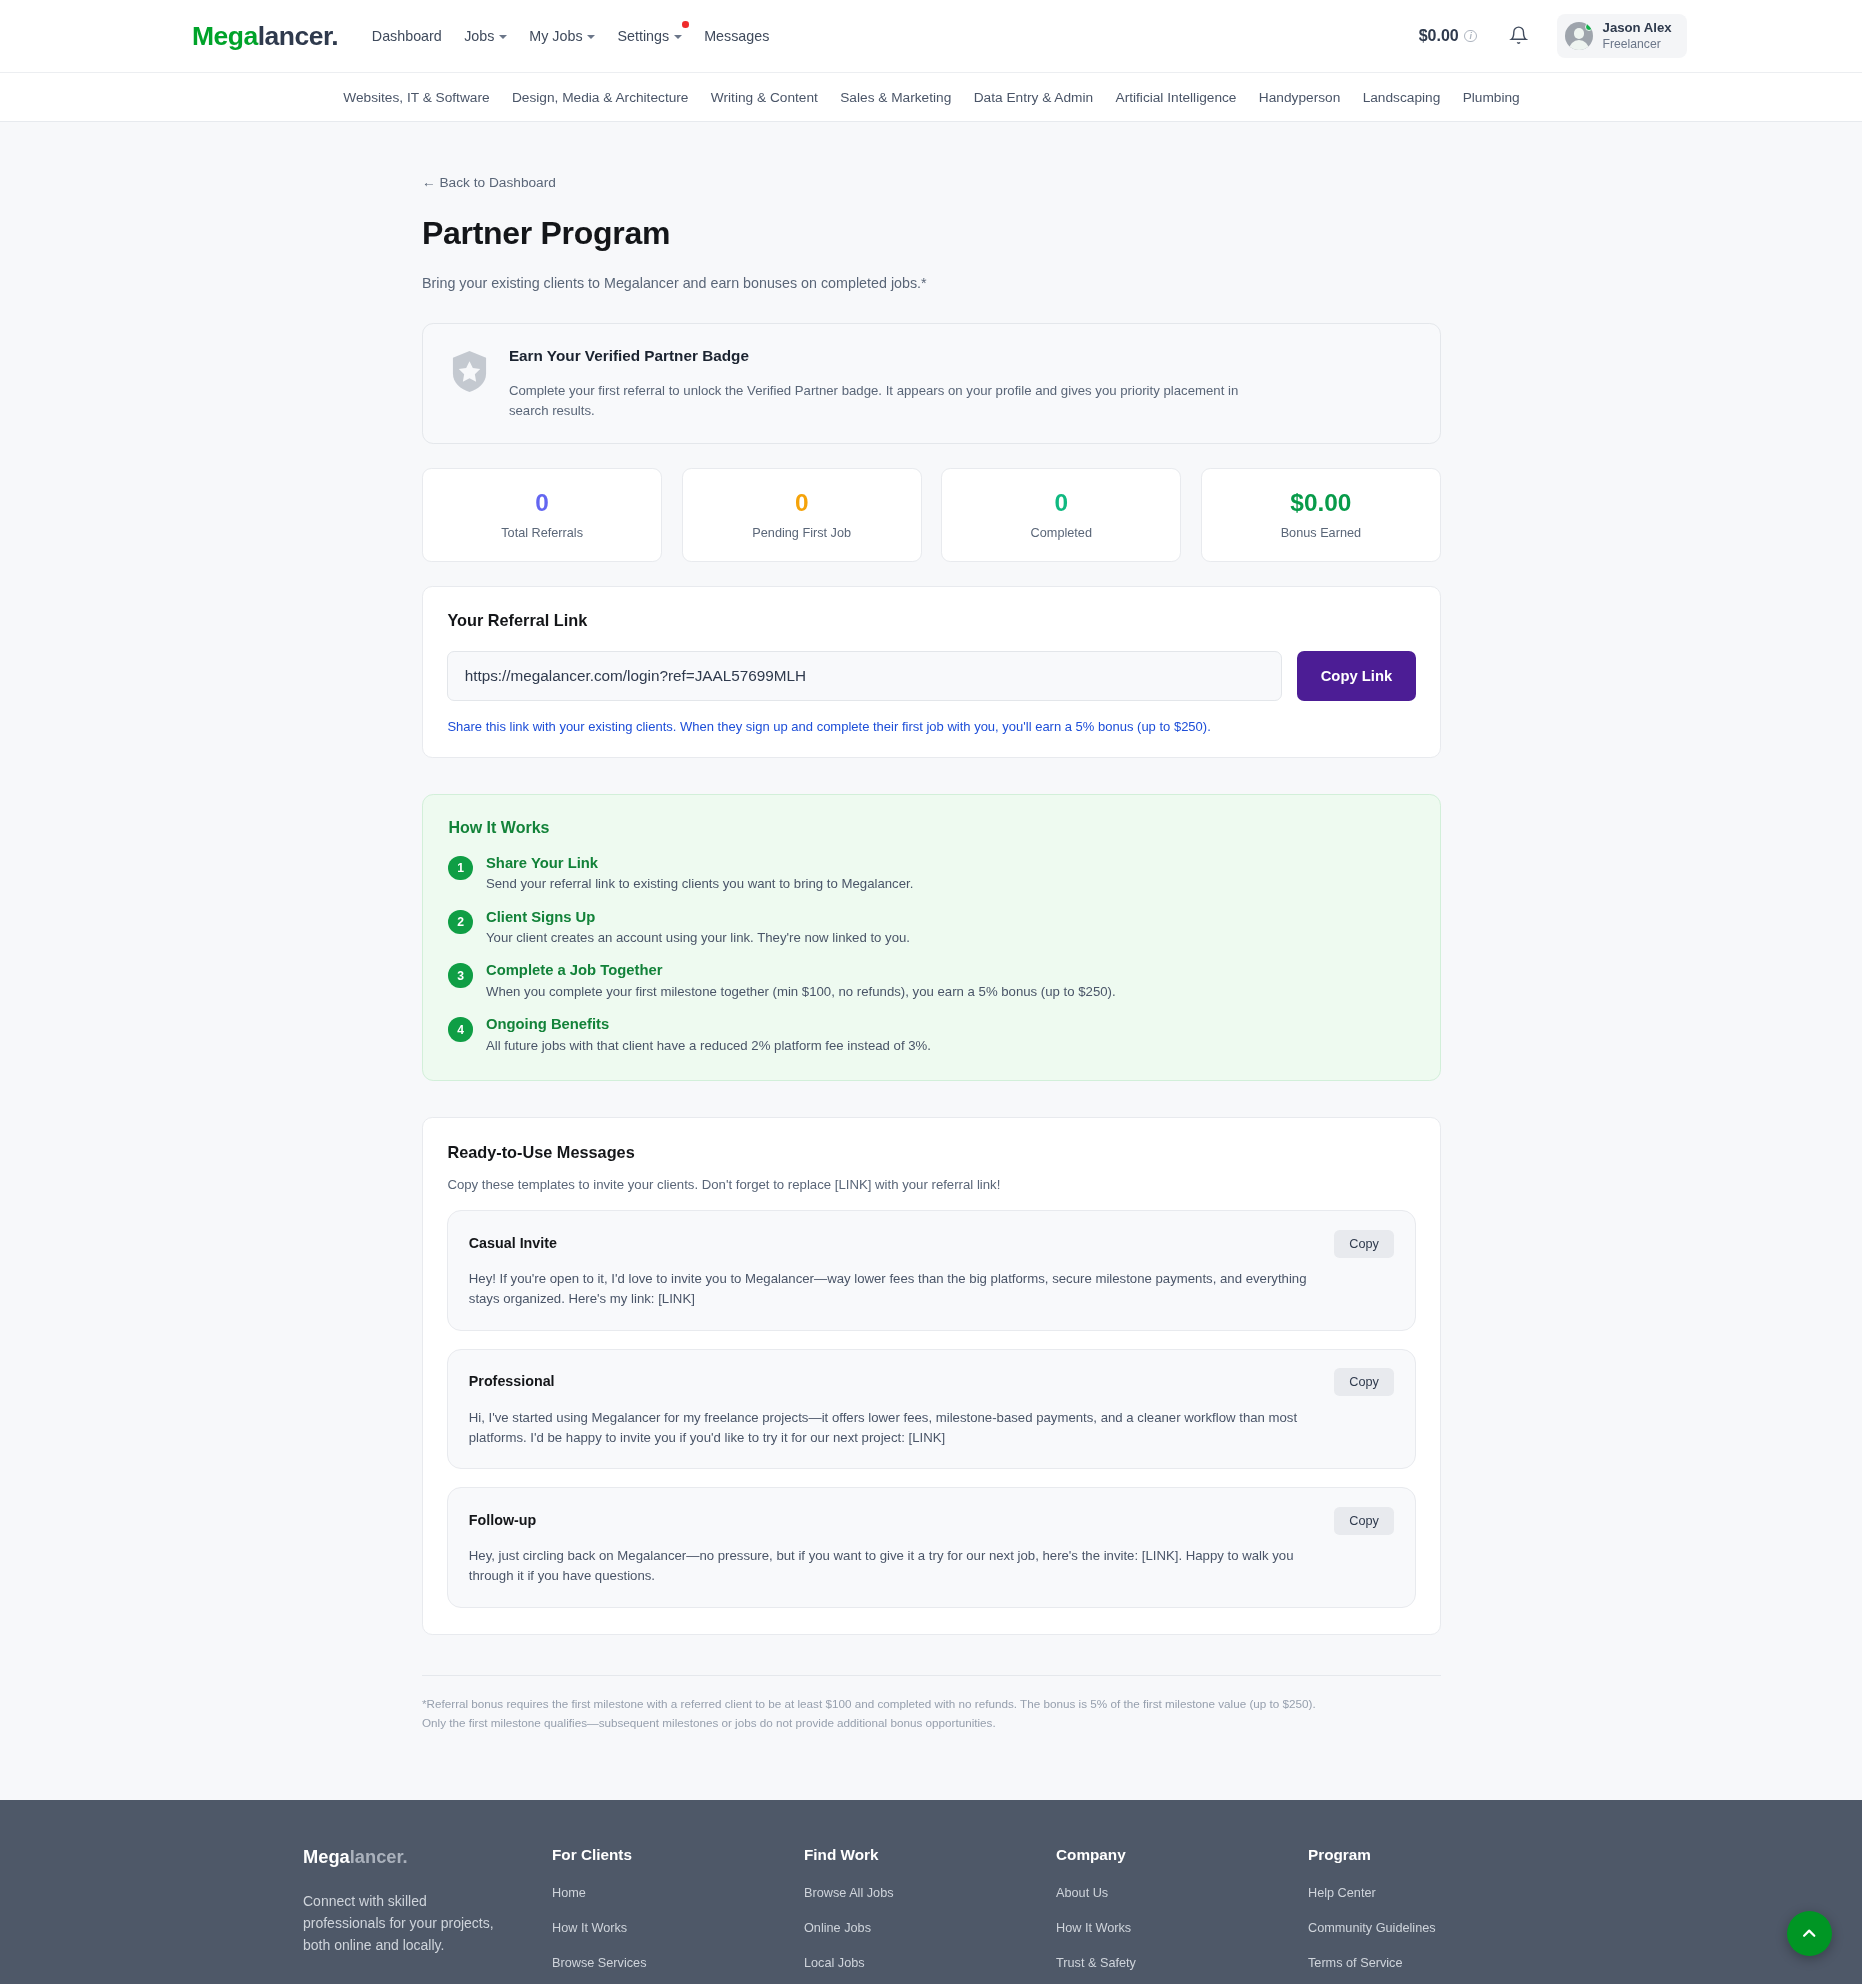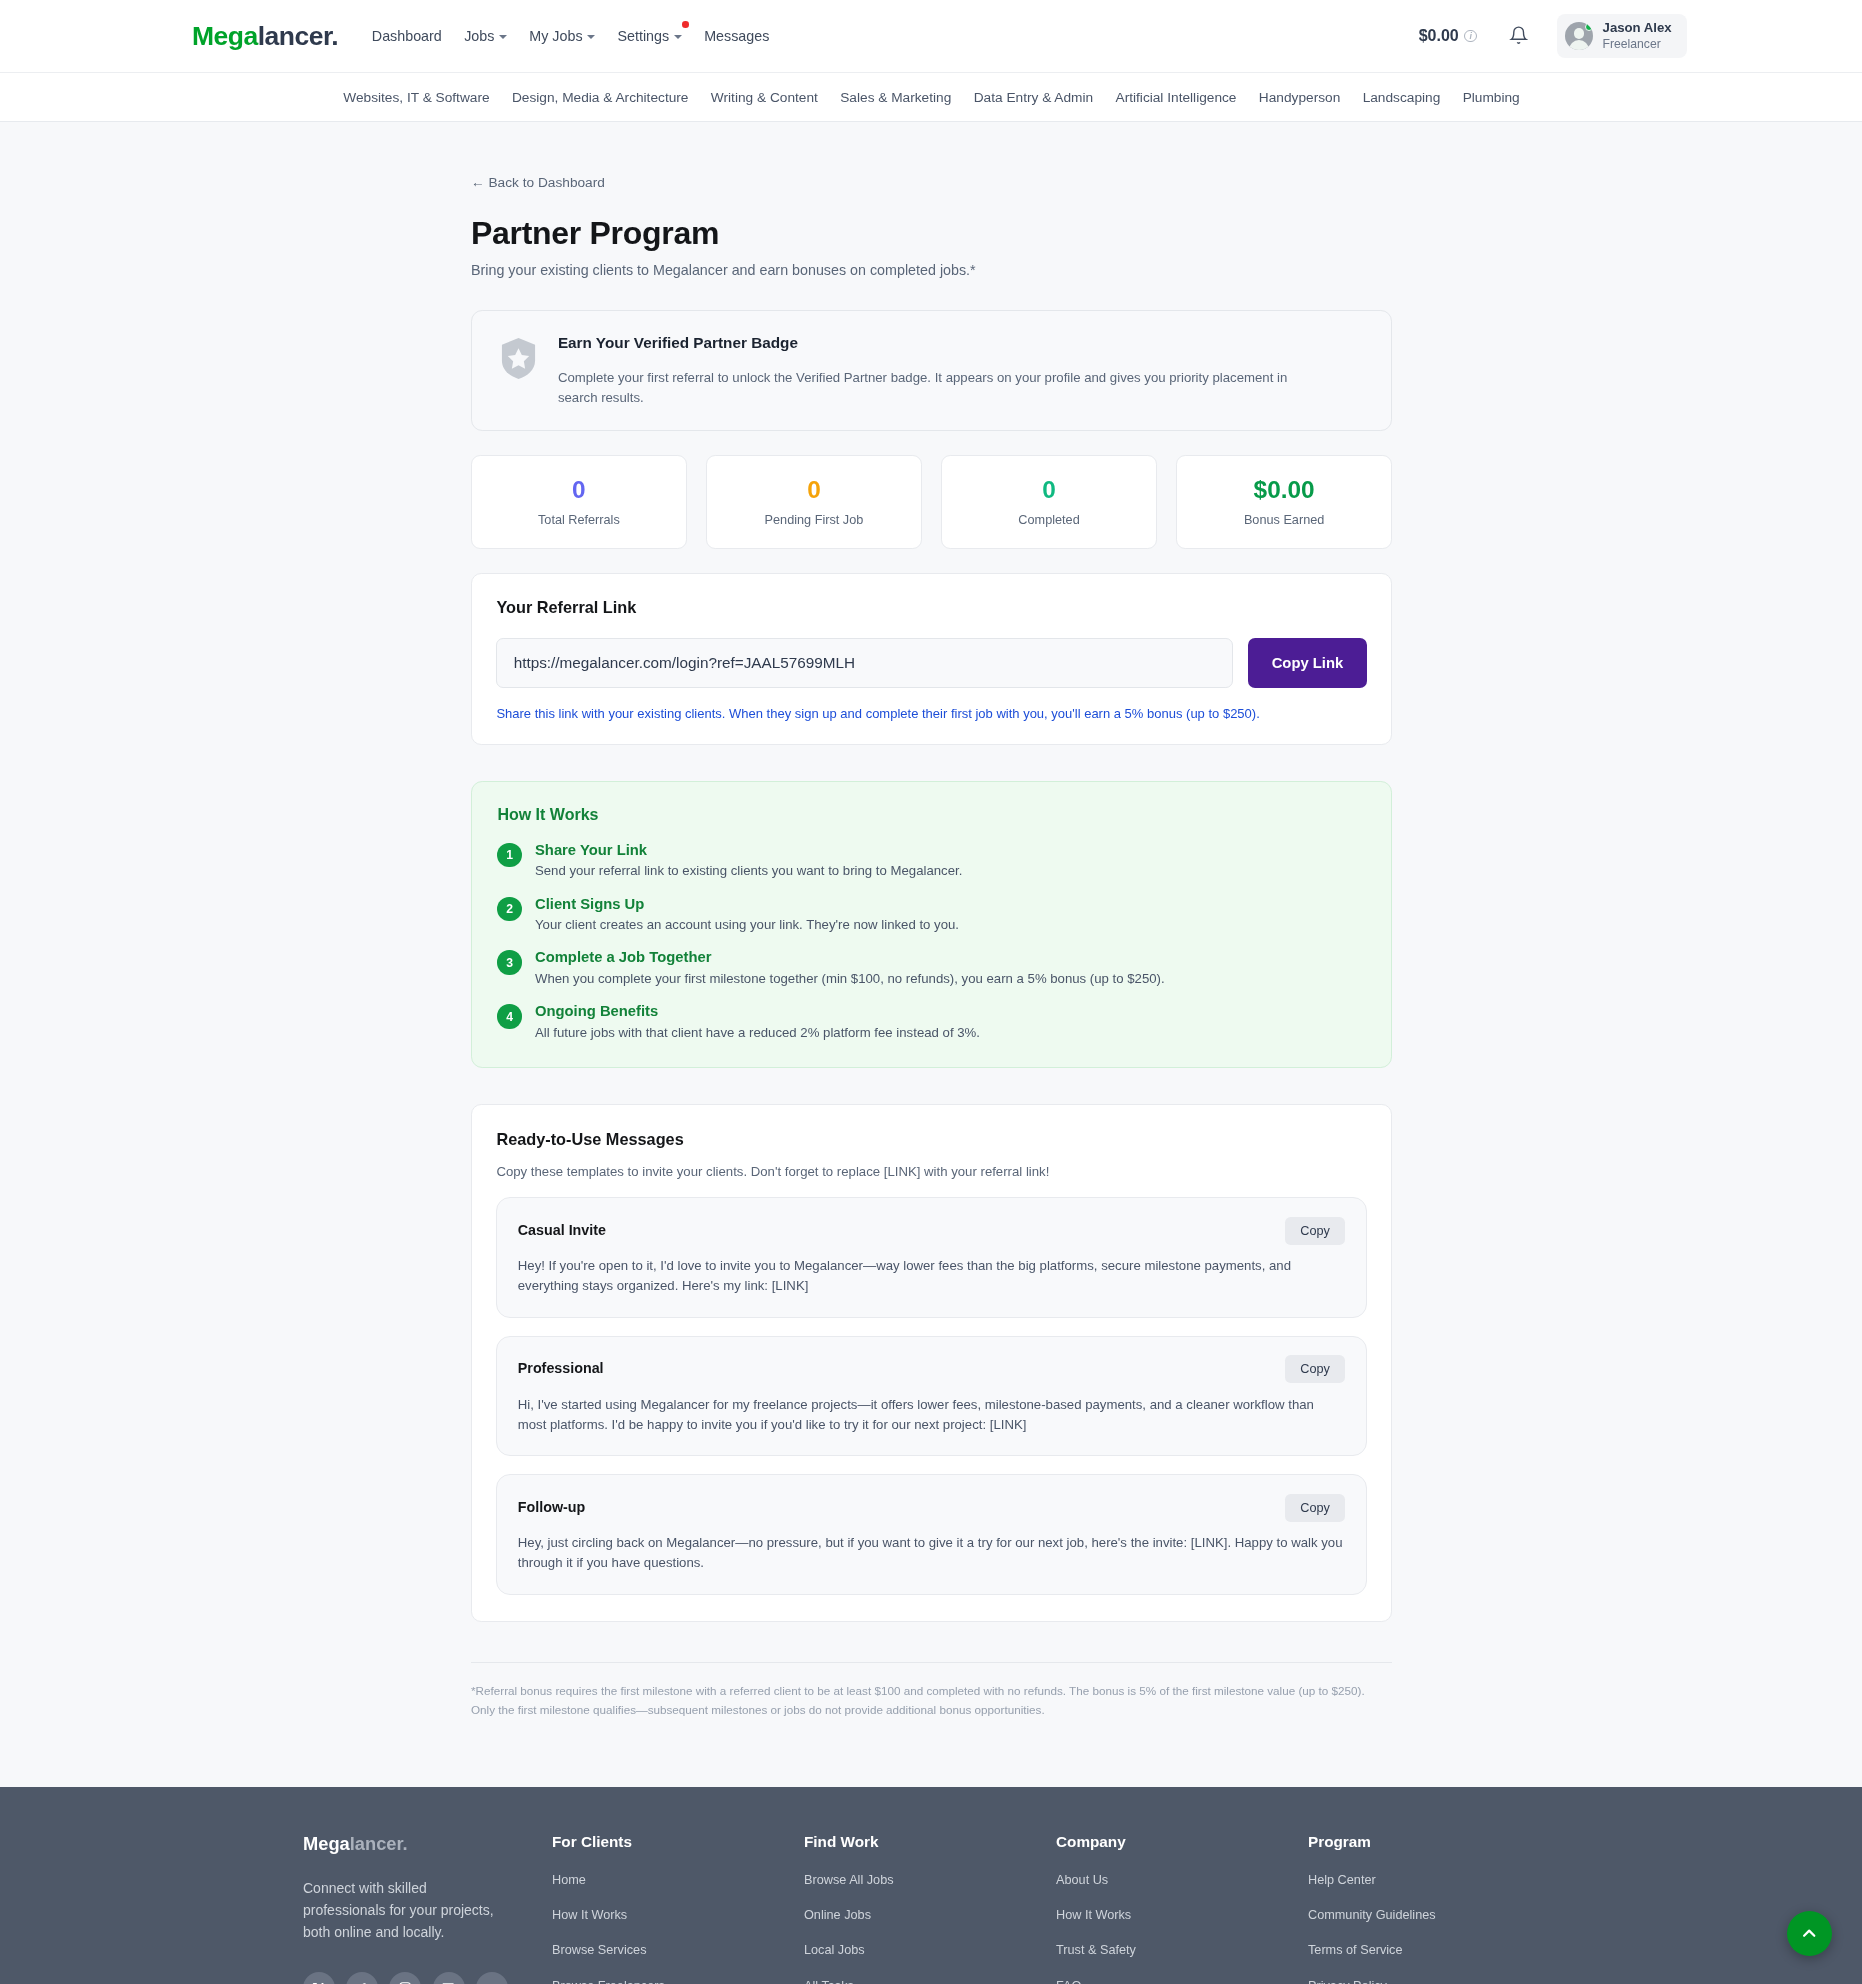--- a/index.html
+++ b/index.html
@@ -132,40 +132,40 @@
   .catitem {
     font-size: 13.7px;
     color: #4a5568;
     padding: 0 11.2px;
     white-space: nowrap;
     cursor: pointer;
   }
 
   
   .page { padding: 0 0 30.5px 0; background: #f7f8fa; }
-  .wrap { width: 921px; margin: 0 auto; }
+  .wrap { width: 1019px; margin: 0 auto; }
 
   .backlink {
     font-size: 13.7px;
     color: #5a6678;
     padding-top: 53px;
     display: inline-block;
     cursor: pointer;
   }
   .h1 {
     font-size: 32px;
     font-weight: bold;
     color: #141619;
     letter-spacing: -0.3px;
     margin-top: 25.4px;
   }
   .sub {
     font-size: 14.3px;
     color: #5a6678;
-    margin-top: 10px;
+    margin-top: 23px;
   }
 
   
   .badgecard {
     margin-top: 32px;
     background: #f8f9fb;
     border: 1px solid #e4e7eb;
     border-radius: 11.2px;
     padding: 22.4px 26.5px;
     display: flex;

